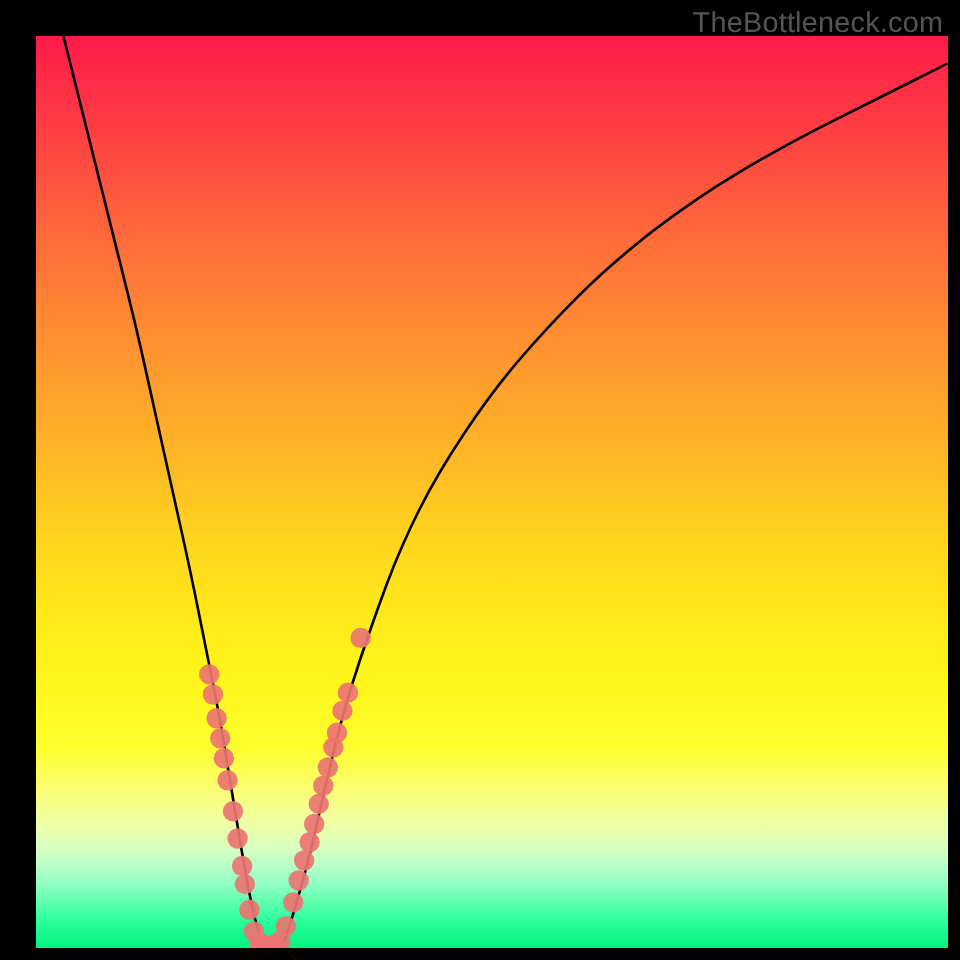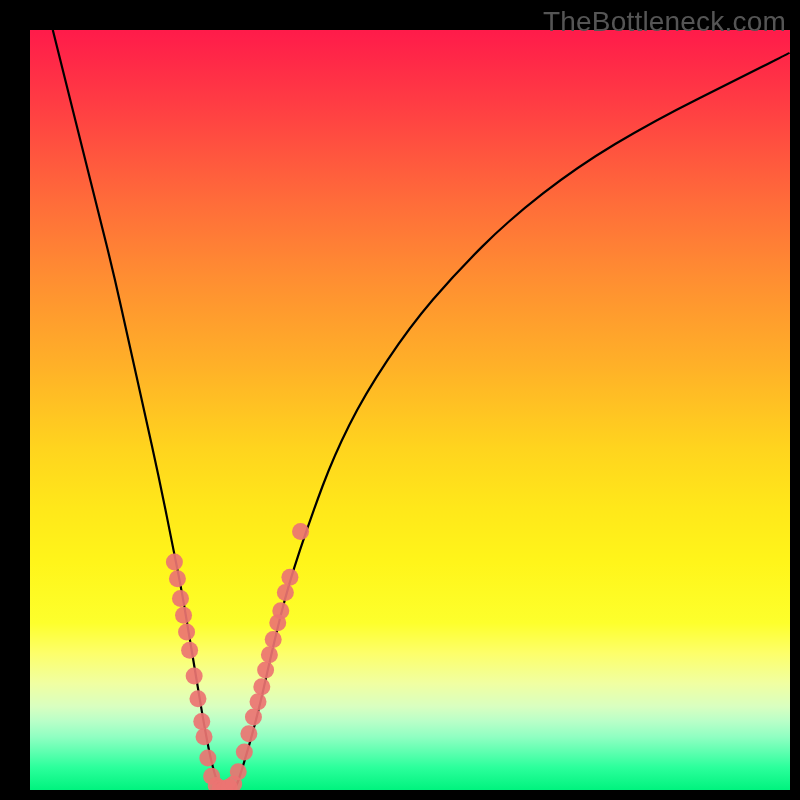--- a/index.html
+++ b/index.html
@@ -46,21 +46,21 @@
       #5effb0 95%,
       #2cff9c 97%,
       #00f37e 100%
     );
   }
   .watermark {
     position: absolute;
     top: 6px;
     right: 14px;
     color: #555;
-    font-size: 28px;
+    font-size: 24px;
     letter-spacing: 0.2px;
   }
   svg.curve {
     position: absolute;
     inset: 0;
   }
 </style>
 </head>
 <body>
 

